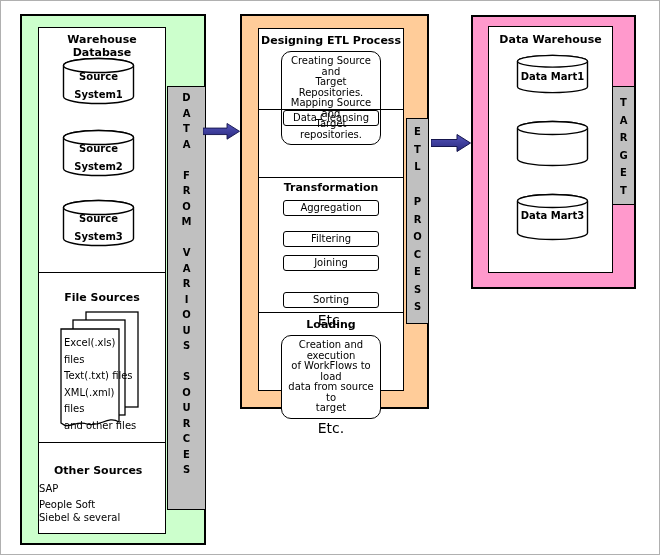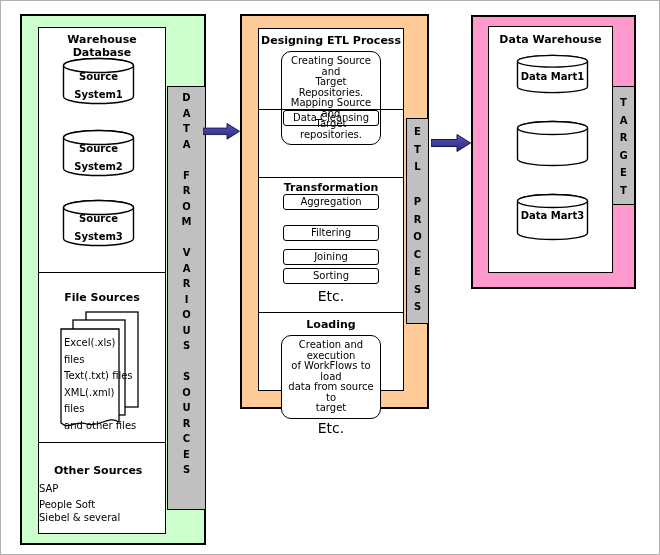--- a/index.html
+++ b/index.html
@@ -166,24 +166,24 @@
 Mapping Source and
 Target repositories.</div>
     </div>
 
     <div class="sec" style="height:68px">
       <div class="item-box" style="">Data Cleansing</div>
     </div>
 
     <div class="sec" style="height:135px">
       <div class="btitle" style="margin-top:3px">Transformation</div>
-      <div class="item-box" style="">Aggregation</div>
+      <div class="item-box" style="margin-top:6px">Aggregation</div>
       <div class="item-box" style="margin-top:15px">Filtering</div>
       <div class="item-box" style="margin-top:8px">Joining</div>
-      <div class="item-box" style="margin-top:3px">Sorting</div>
+      <div class="item-box" style="margin-top:21px">Sorting</div>
       <div class="etc" style="margin-top:4px">Etc.</div>
     </div>
 
     <div class="sec" style="height:83px">
       <div class="btitle" style="margin-top:5px">Loading</div>
       <div class="round-box" style="margin-top:4px">Creation and execution
 of WorkFlows to load
 data from source to
 target</div>
       <div class="etc" style="margin-top:1px">Etc.</div>

